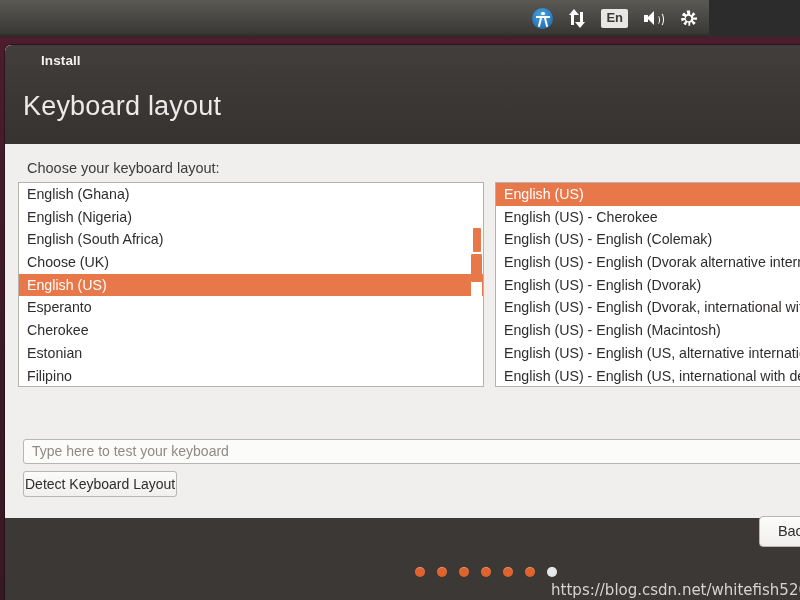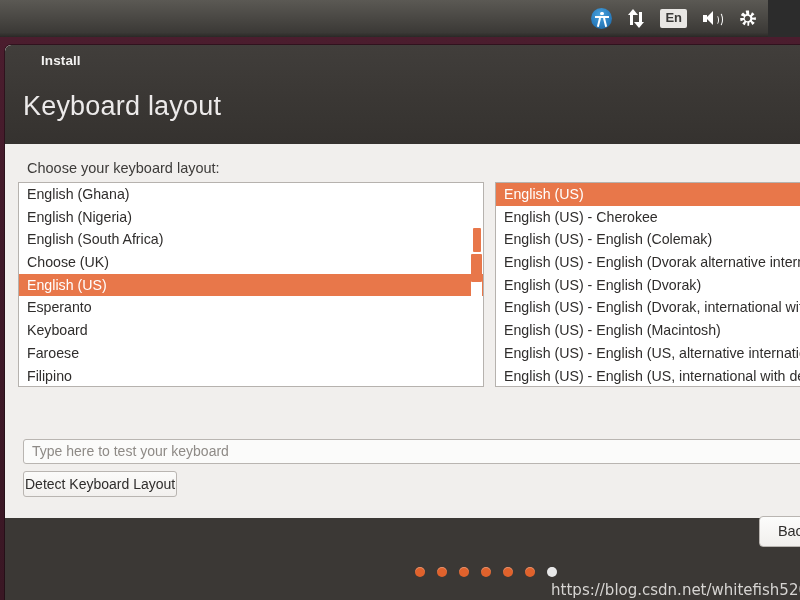--- a/index.html
+++ b/index.html
@@ -16,21 +16,21 @@
     position: relative;
     width: 800px;
     height: 600px;
     overflow: hidden;
   }
 
   
   .top-panel {
     position: absolute;
     left: 0; top: 0;
-    width: 768px;
+    width: 709px;
     height: 37px;
     background: linear-gradient(to bottom, #5b5954 0%, #4b4945 45%, #3b3936 88%, #2a2826 100%);
     z-index: 50;
   }
   .indicators {
     position: absolute;
     right: 4px;
     top: 0;
     height: 37px;
     display: flex;
@@ -403,22 +403,22 @@
       <div class="section-label">Choose your keyboard layout:</div>
 
       <div class="list-box list-left">
         <div id="layout-rows">
             <div class="list-row">English (Ghana)</div>
             <div class="list-row">English (Nigeria)</div>
             <div class="list-row">English (South Africa)</div>
             <div class="list-row">Choose (UK)</div>
             <div class="list-row selected">English (US)</div>
             <div class="list-row">Esperanto</div>
-            <div class="list-row">Keyboard</div>
-            <div class="list-row">Faroese</div>
+            <div class="list-row">Cherokee</div>
+            <div class="list-row">Estonian</div>
             <div class="list-row">Filipino</div>
           </div>
         <div class="scroll-track">
           <div class="scroll-thumb thumb-a"></div>
           <div class="scroll-thumb thumb-b"></div>
         </div>
       </div>
 
       <div class="list-box list-right">
         <div id="variant-rows">

